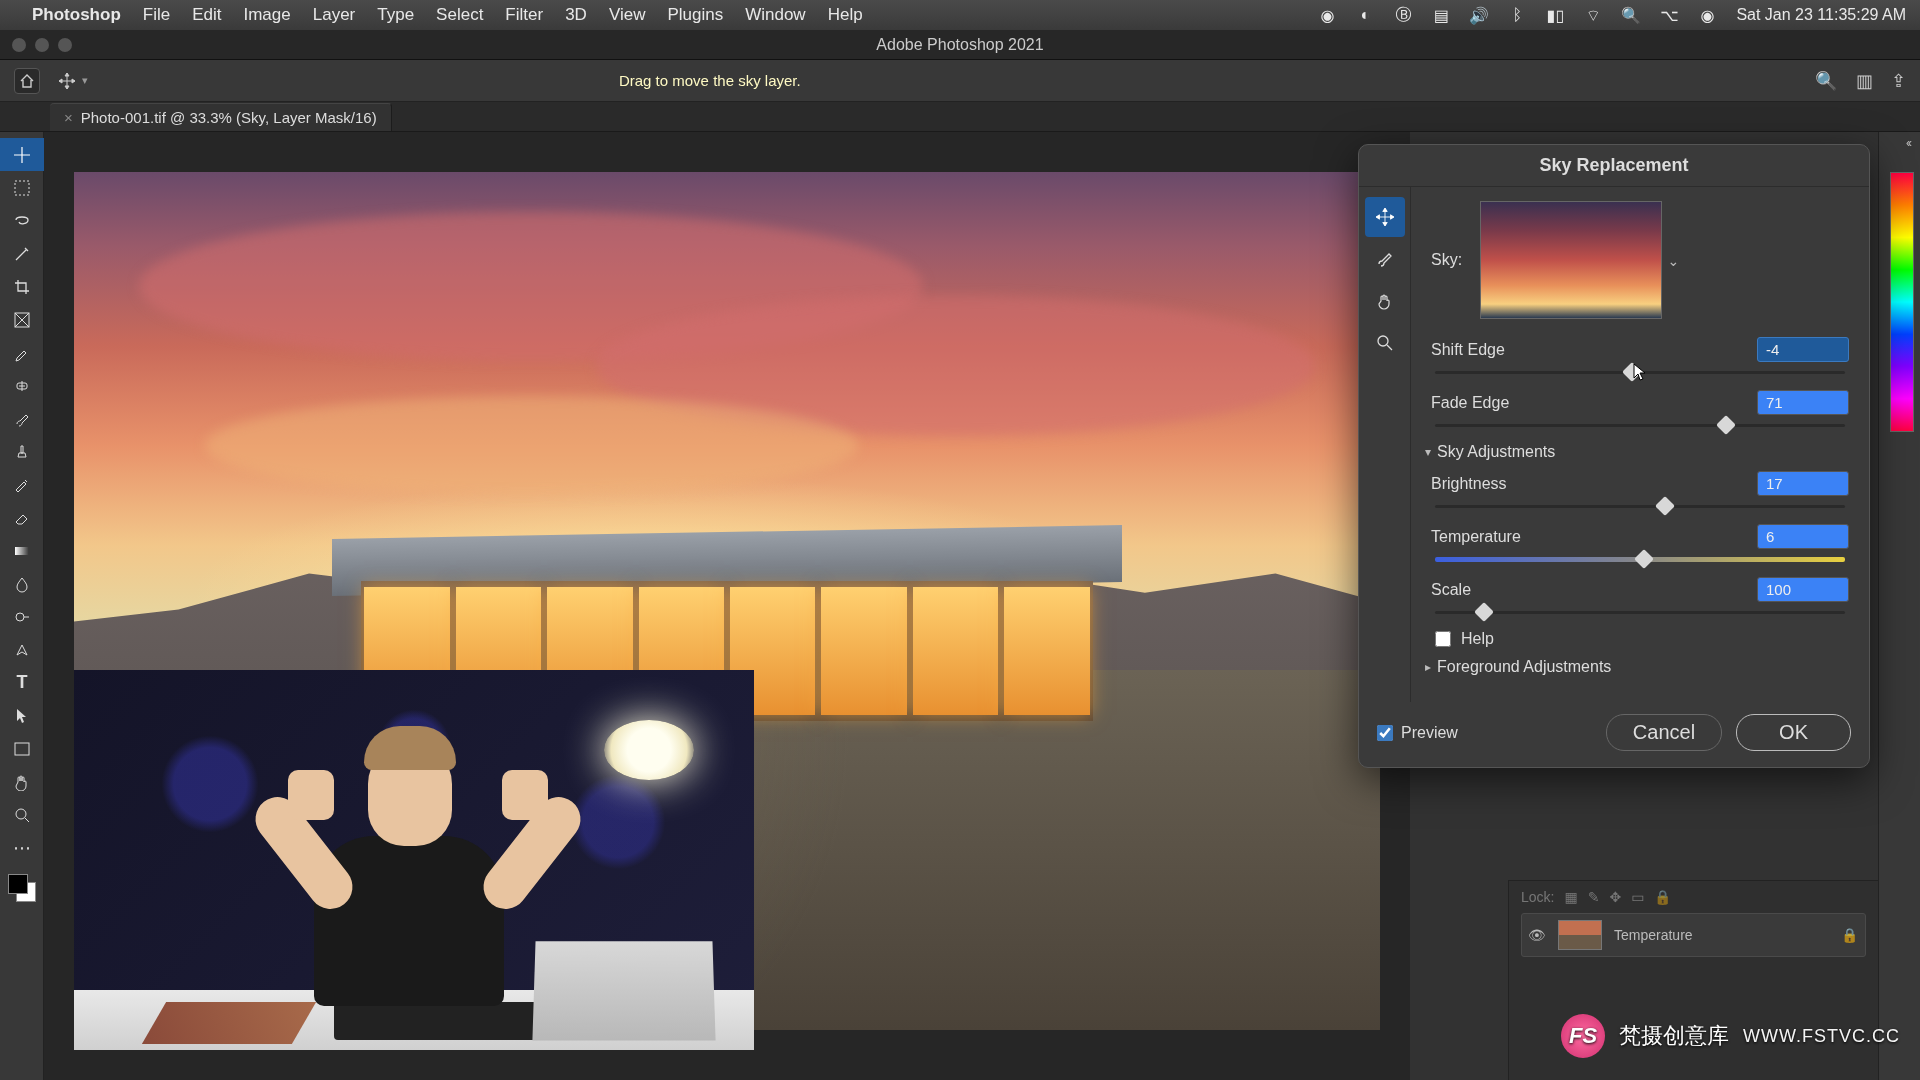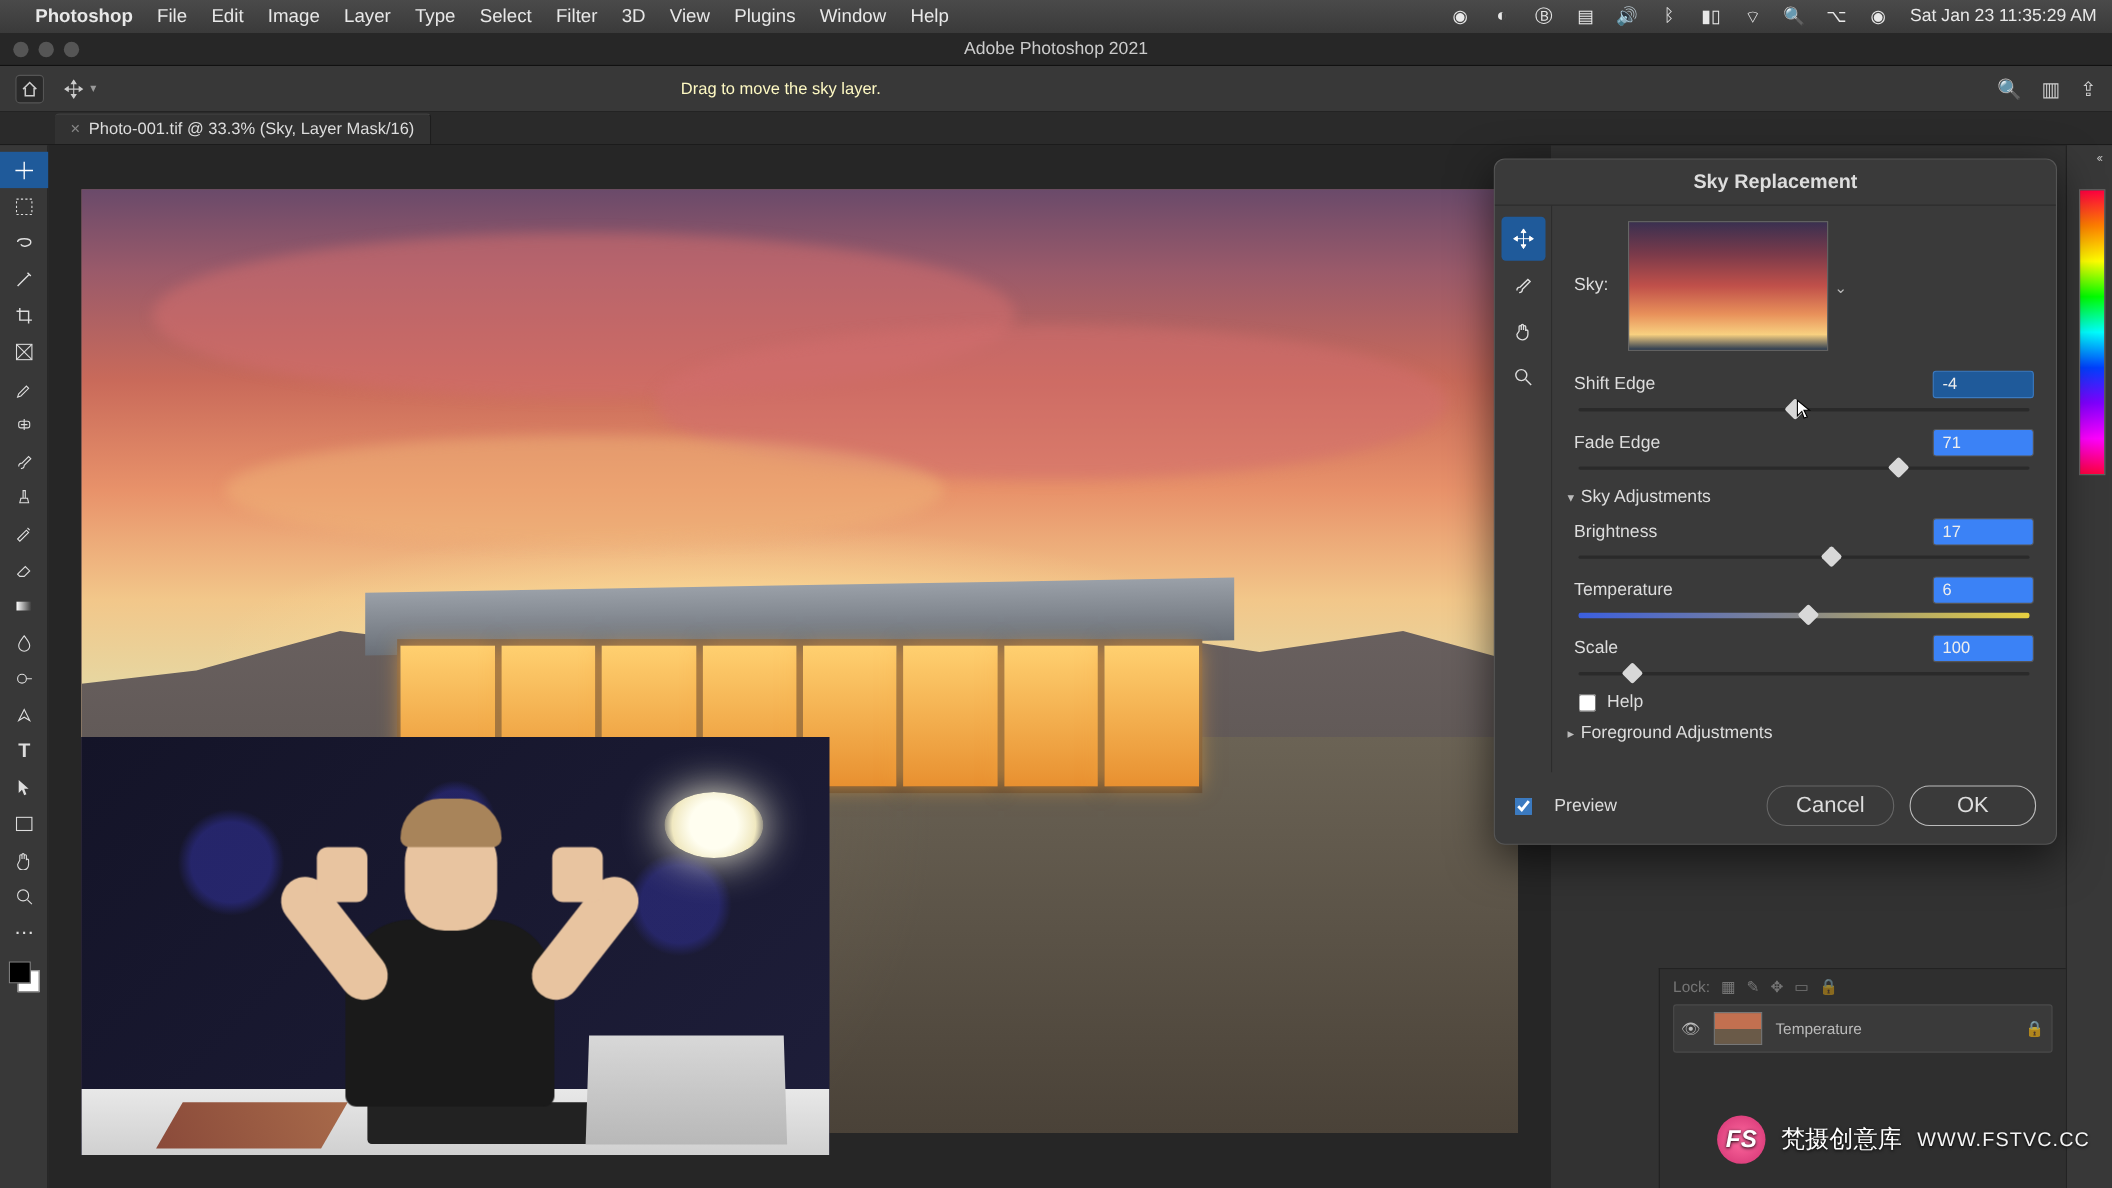--- a/index.html
+++ b/index.html
@@ -119,21 +119,21 @@
 .dialog .slider.temp .track { background:linear-gradient(90deg,#3b5fe0,#888 50%,#e8d040); height:5px; top:4px;}
 .dialog .slider .knob { position:absolute; top:-1px; width:14px; height:14px; background:#d8d8d8; border-radius:2px; transform:translateX(-50%) rotate(45deg); }
 .dialog .section-hdr { display:flex; align-items:center; gap:6px; margin:10px 0 10px -6px; font-size:16px; cursor:default; }
 .dialog .section-hdr .chev { font-size:12px; color:#bbb; }
 .dialog .flip { display:flex; align-items:center; gap:10px; margin:4px 0 8px 4px; }
 .dialog .flip input { width:16px; height:16px; }
 .dialog .output { border-top:1px solid #2c2c2c; margin-top:8px; padding-top:10px; }
 .dialog .output .orow { display:flex; align-items:center; gap:12px; margin-top:6px; }
 .dialog select { flex:1; background:#2c2c2c; border:1px solid #555; color:#ddd; font-size:15px; padding:4px 8px; border-radius:4px; }
 .dialog .footer { display:flex; align-items:center; gap:14px; padding:12px 18px 16px; }
-.dialog .footer .prev { display:flex; align-items:center; gap:20px; }
+.dialog .footer .prev { display:flex; align-items:center; gap:8px; }
 .dialog .footer .prev input { width:16px; height:16px; accent-color:#3b7ac0; }
 .dialog .footer .btn { margin-left:auto; }
 .dialog button { background:#3a3a3a; border:1px solid #666; color:#ddd; font-size:20px; padding:6px 26px; border-radius:18px; }
 .dialog button.primary { border:1.5px solid #bbb; padding:6px 42px; }
 
 
 .watermark { position:absolute; right:20px; bottom:22px; display:flex; align-items:center; gap:14px; color:#fff; font-size:22px; text-shadow:0 1px 3px #000; }
 .watermark .badge { width:44px; height:44px; border-radius:50%; background:radial-gradient(circle,#ff6aa0,#d03070); display:flex; align-items:center; justify-content:center; font-style:italic; font-weight:700; font-size:22px; }
 .watermark .url { font-size:18px; letter-spacing:1px; opacity:.95; }
 

